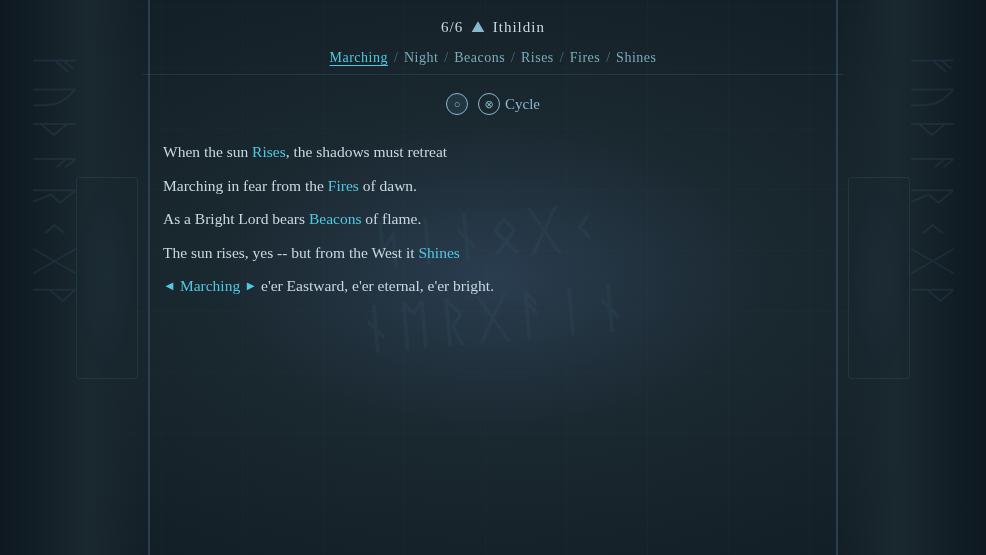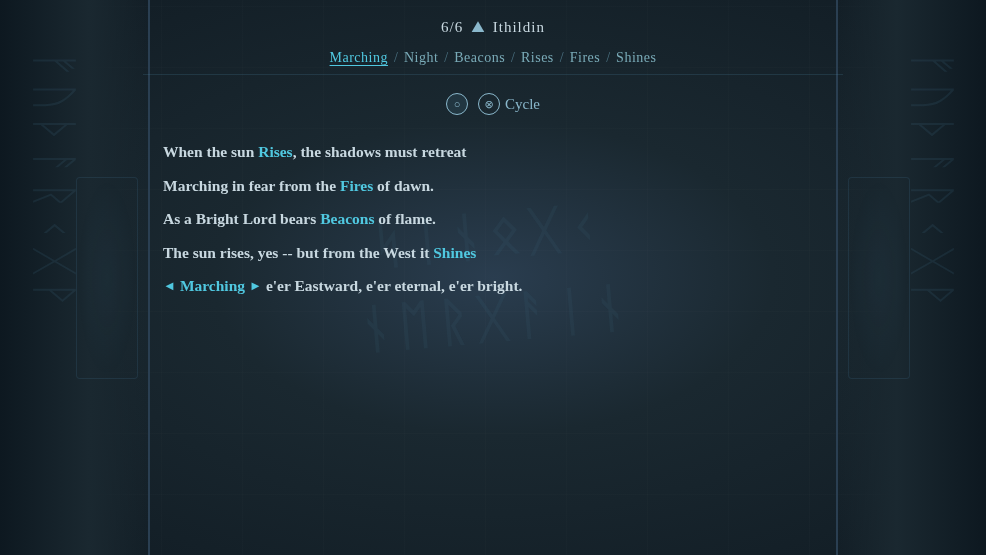--- a/index.html
+++ b/index.html
@@ -233,21 +233,20 @@
     }
 
     .ctrl-label {
       color: #8ab8cc;
       font-size: 15px;
     }
 
     .poem-content {
       width: 100%;
       padding: 0 20px;
-      font-weight: bold;
     }
 
     .poem-line {
       color: #c8d8e0;
       font-size: 15.5px;
       line-height: 1.65;
       margin-bottom: 8px;
     }
 
     .poem-line .highlight {

